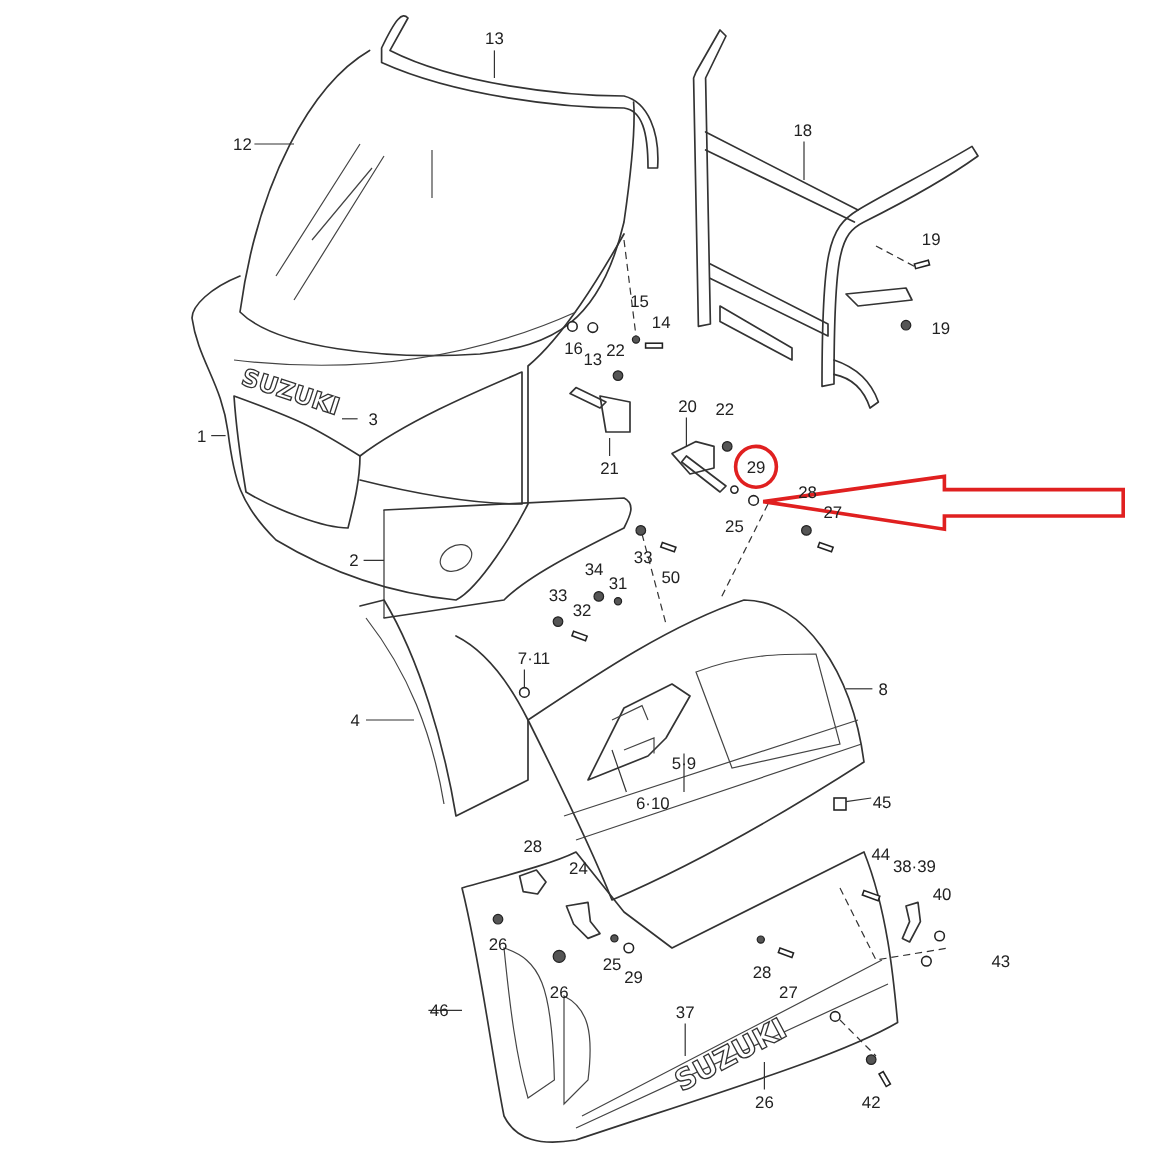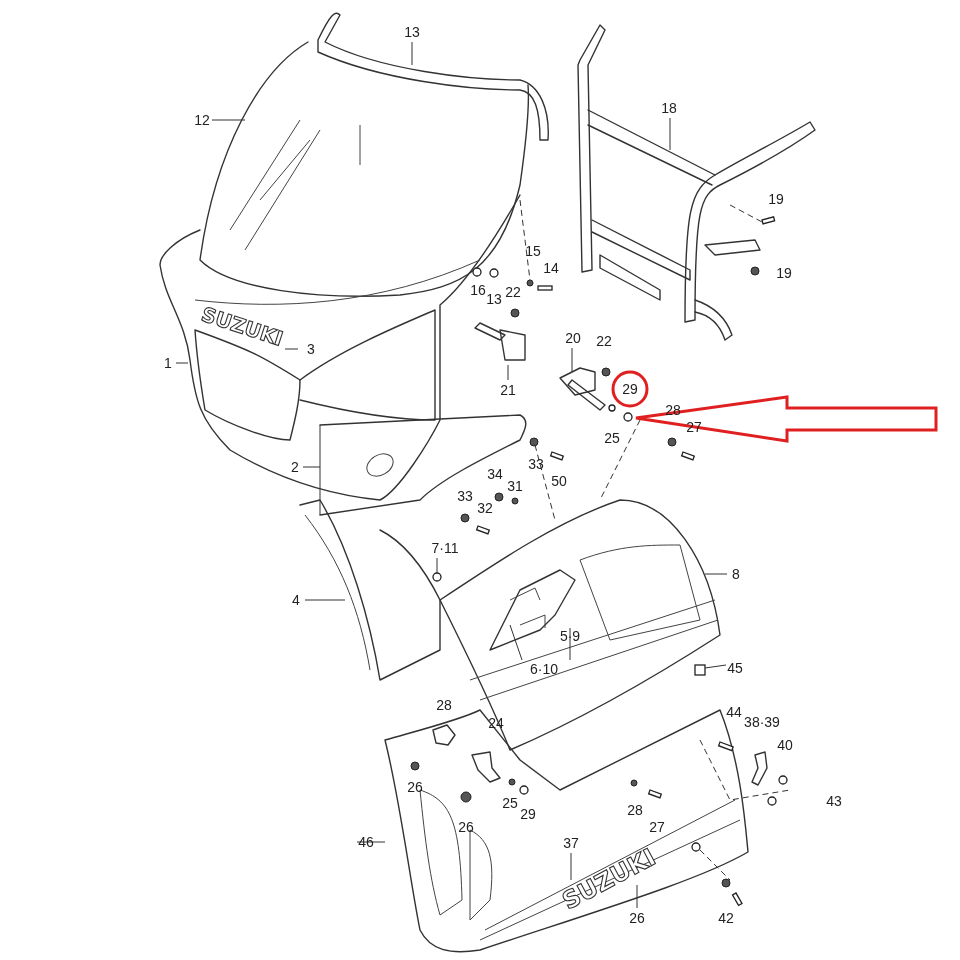--- a/index.html
+++ b/index.html
@@ -167,21 +167,21 @@
 <span class="lbl" style="left:494px;top:299px">13</span>
 <span class="lbl" style="left:478px;top:290px">16</span>
 <span class="lbl" style="left:669px;top:108px">18</span>
 <span class="lbl" style="left:776px;top:199px">19</span>
 <span class="lbl" style="left:784px;top:273px">19</span>
 <span class="lbl" style="left:573px;top:338px">20</span>
 <span class="lbl" style="left:508px;top:390px">21</span>
 <span class="lbl" style="left:513px;top:292px">22</span>
 <span class="lbl" style="left:604px;top:341px">22</span>
 <span class="lbl" style="left:444px;top:705px">28</span>
-<span class="lbl" style="left:496px;top:723px">24</span>
+<span class="lbl" style="left:482px;top:723px">24</span>
 <span class="lbl" style="left:612px;top:438px">25</span>
 <span class="lbl" style="left:510px;top:803px">25</span>
 <span class="lbl" style="left:415px;top:787px">26</span>
 <span class="lbl" style="left:466px;top:827px">26</span>
 <span class="lbl" style="left:694px;top:427px">27</span>
 <span class="lbl" style="left:657px;top:827px">27</span>
 <span class="lbl" style="left:673px;top:410px">28</span>
 <span class="lbl" style="left:635px;top:810px">28</span>
 <span class="lbl" style="left:630px;top:389px">29</span>
 <span class="lbl" style="left:528px;top:814px">29</span>

